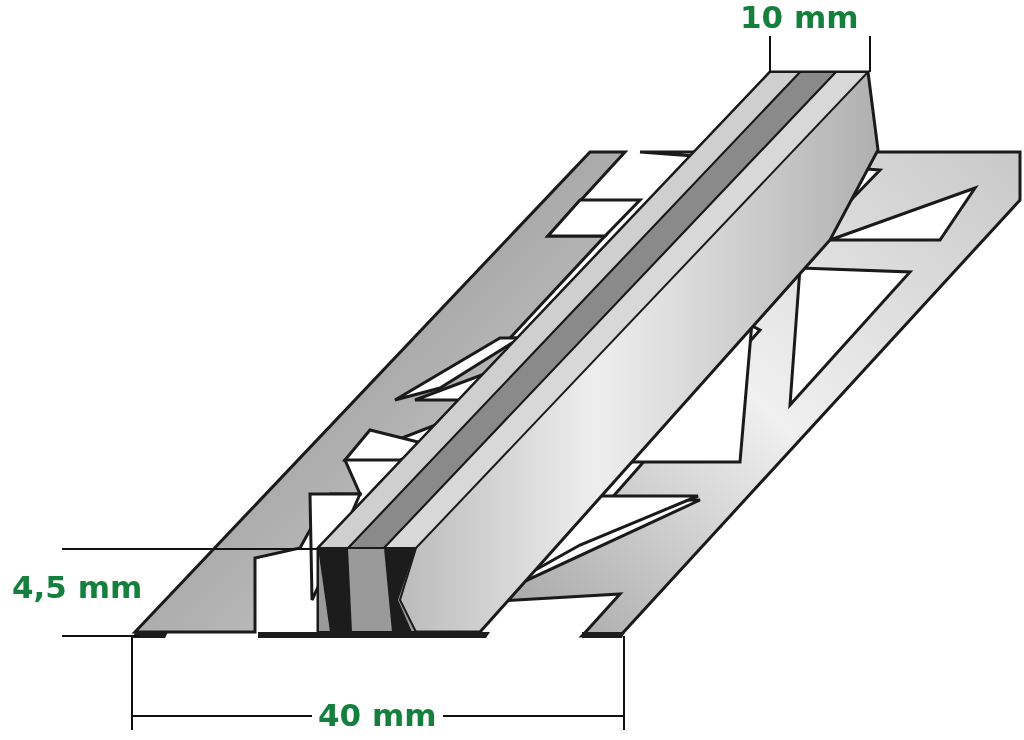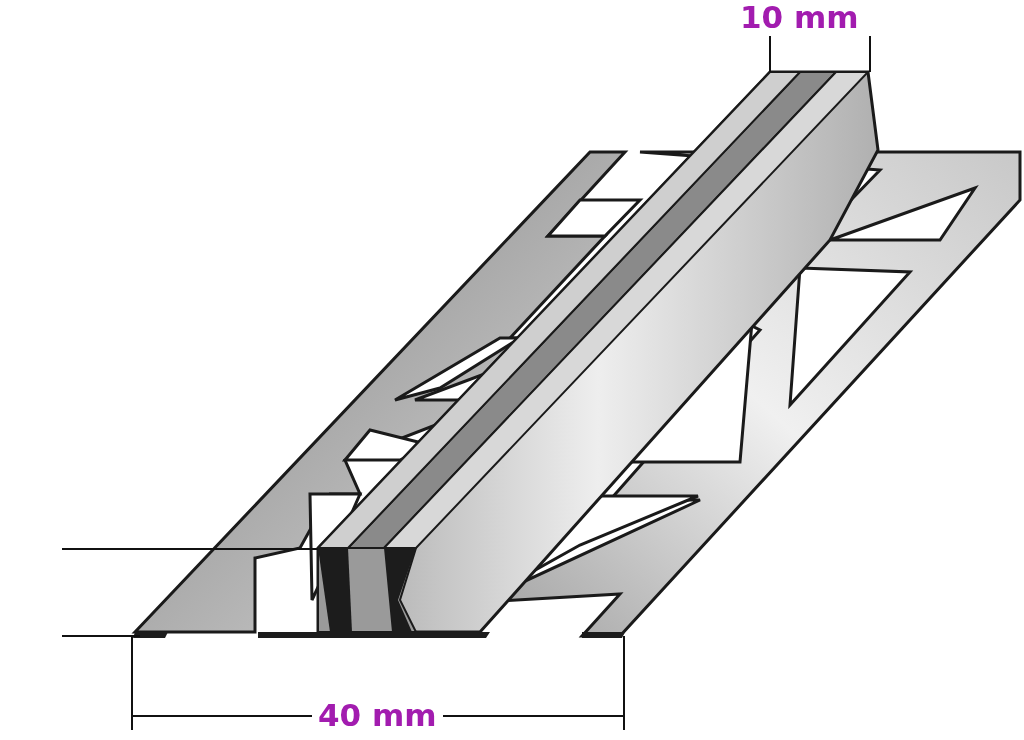--- a/index.html
+++ b/index.html
@@ -3,21 +3,21 @@
   <meta charset="utf-8">
   <style>
     html, body { margin: 0; padding: 0; background: #ffffff; }
     body { width: 1024px; height: 740px; overflow: hidden; position: relative; }
     .canvas { position: absolute; left: 0; top: 0; width: 1024px; height: 740px; }
     svg { display: block; }
     .dim-label {
       position: absolute;
       font-family: "DejaVu Sans", sans-serif;
       font-weight: bold;
-      color: #a21caf;
+      color: #15803d;
       white-space: nowrap;
       line-height: 1;
       background: #ffffff;
     }
     #label-top { left: 740px; top: 2px; font-size: 31px; background: transparent; }
     #label-left { left: 12px; top: 572px; font-size: 31px; padding-right: 4px; }
     #label-bottom { left: 312px; top: 700px; font-size: 31px; padding: 0 6px; }
   </style>
 </head>
 <body>
@@ -83,14 +83,15 @@
       <line x1="62" y1="549" x2="318" y2="549"></line>
       <line x1="62" y1="636" x2="140" y2="636"></line>
 
       <line x1="132" y1="636" x2="132" y2="730"></line>
       <line x1="624" y1="636" x2="624" y2="730"></line>
       <line x1="132" y1="716" x2="624" y2="716"></line>
     </g>
   </svg>
 
   <div id="label-top" class="dim-label">10 mm</div>
+  <div id="label-left" class="dim-label">4,5 mm</div>
   <div id="label-bottom" class="dim-label">40 mm</div>
 </div>
 
 </body></html>

